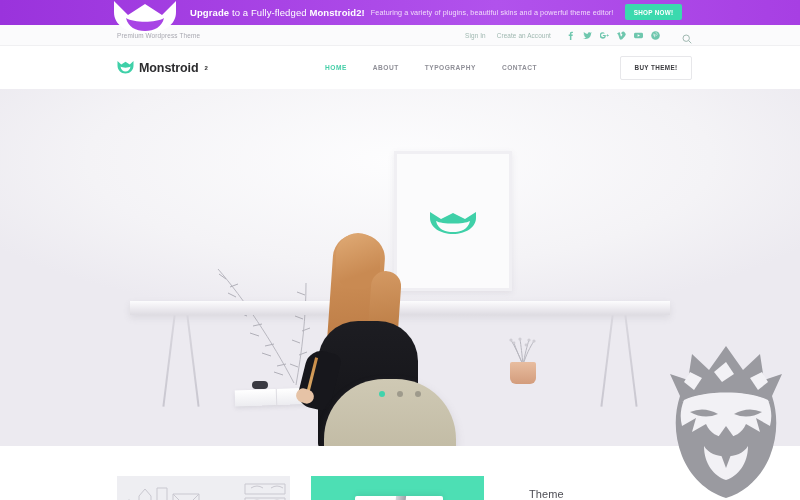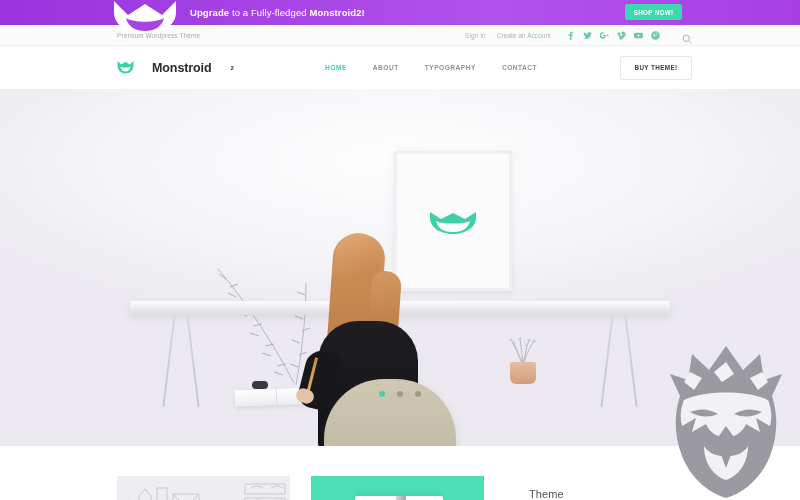--- a/index.html
+++ b/index.html
@@ -121,21 +121,21 @@
     height: 43px;
     background: #ffffff;
     display: flex;
     align-items: center;
   }
   .brand {
     position: absolute;
     left: 117px;
     display: flex;
     align-items: center;
-    gap: 18px;
+    gap: 5px;
     cursor: pointer;
   }
   .brand-mark { width: 17px; height: 13px; }
   .brand-mark svg { display: block; width: 17px; height: 13px; }
   .brand-name {
     font-size: 12.5px;
     font-weight: bold;
     color: #2c2c2e;
     letter-spacing: -.1px;
   }
@@ -414,20 +414,21 @@
   <div class="promo-mask">
     <svg viewBox="0 0 66 32">
       <path d="M2 0 L16 14 L33 3 L50 14 L64 0 L64 11 C64 24 52 32 33 32 C14 32 2 24 2 11 Z" fill="#ffffff"></path>
       <path d="M14 17 C22 22 44 22 52 17 C50 26 42 30 33 30 C24 30 16 26 14 17 Z" fill="#a844e5"></path>
     </svg>
   </div>
   <div class="promo-text">
     <span class="promo-strong">
       <span>Upgrade</span><span class="lite"> to a Fully-fledged </span><span>Monstroid2!</span>
     </span>
+    <span class="promo-sub">Featuring a variety of plugins, beautiful skins and a powerful theme editor!</span>
   </div>
   <div class="shop-now">SHOP NOW!</div>
 </div>
 
 <div class="util-bar">
   <div class="util-tagline">Premium Wordpress Theme</div>
   <div class="util-right">
     <span class="util-link">Sign In</span>
     <span class="util-link">Create an Account</span>
     <span class="social-row">

